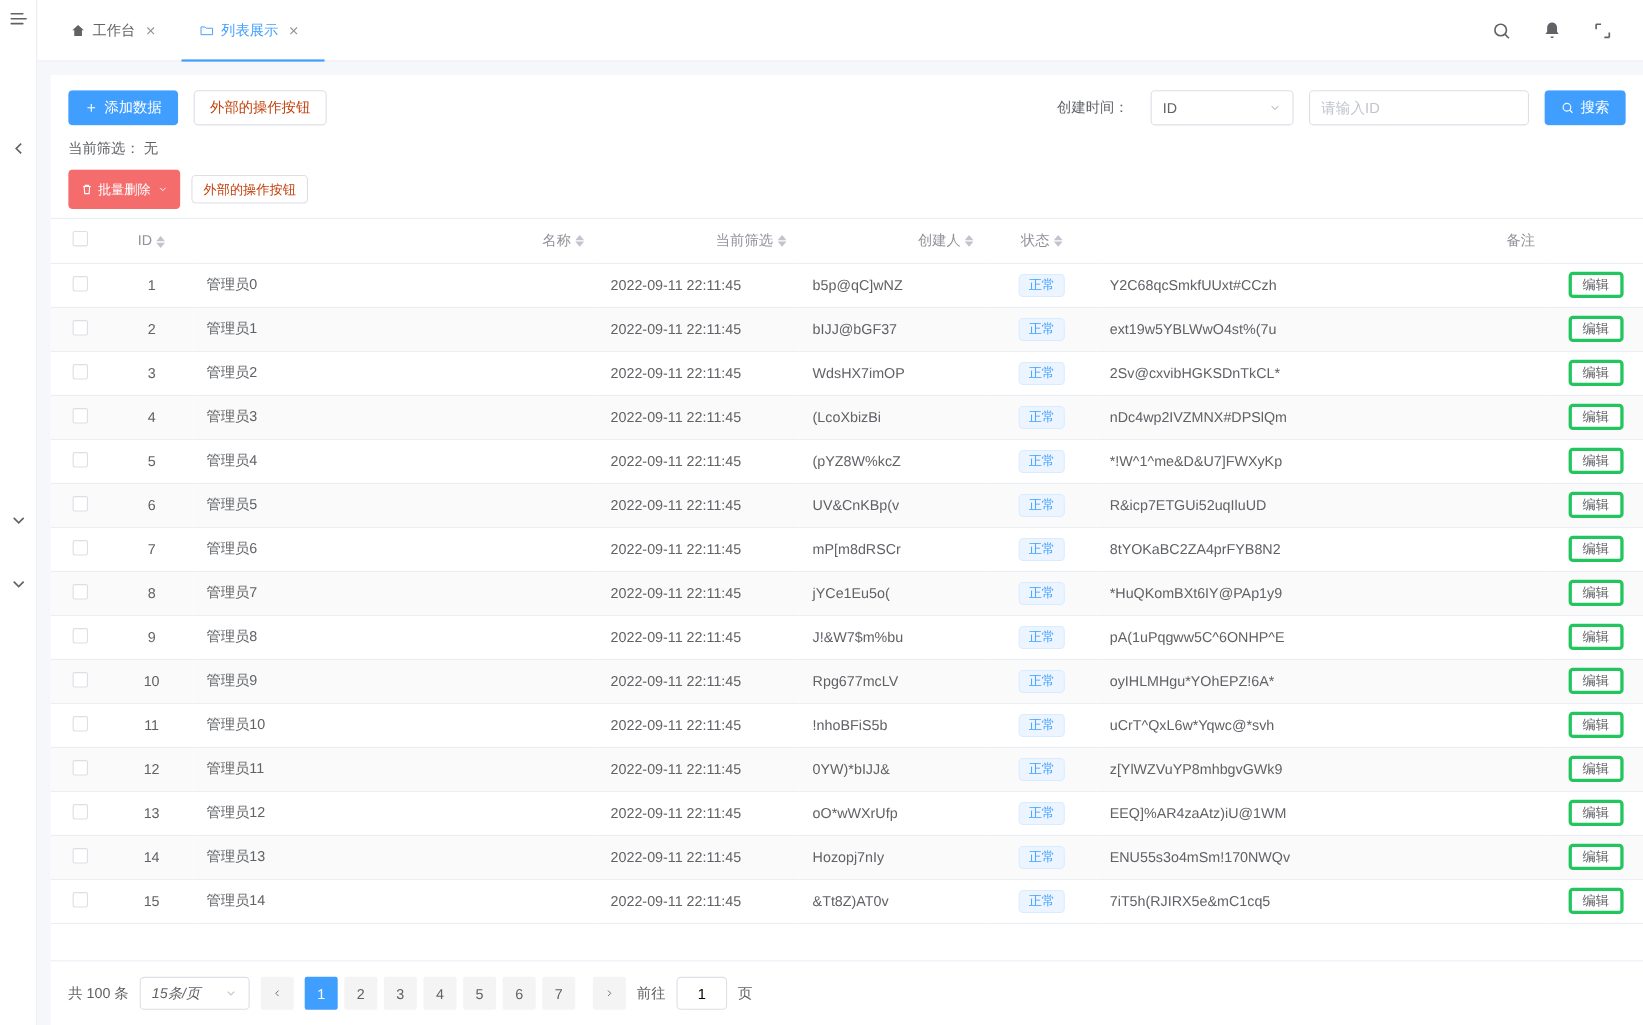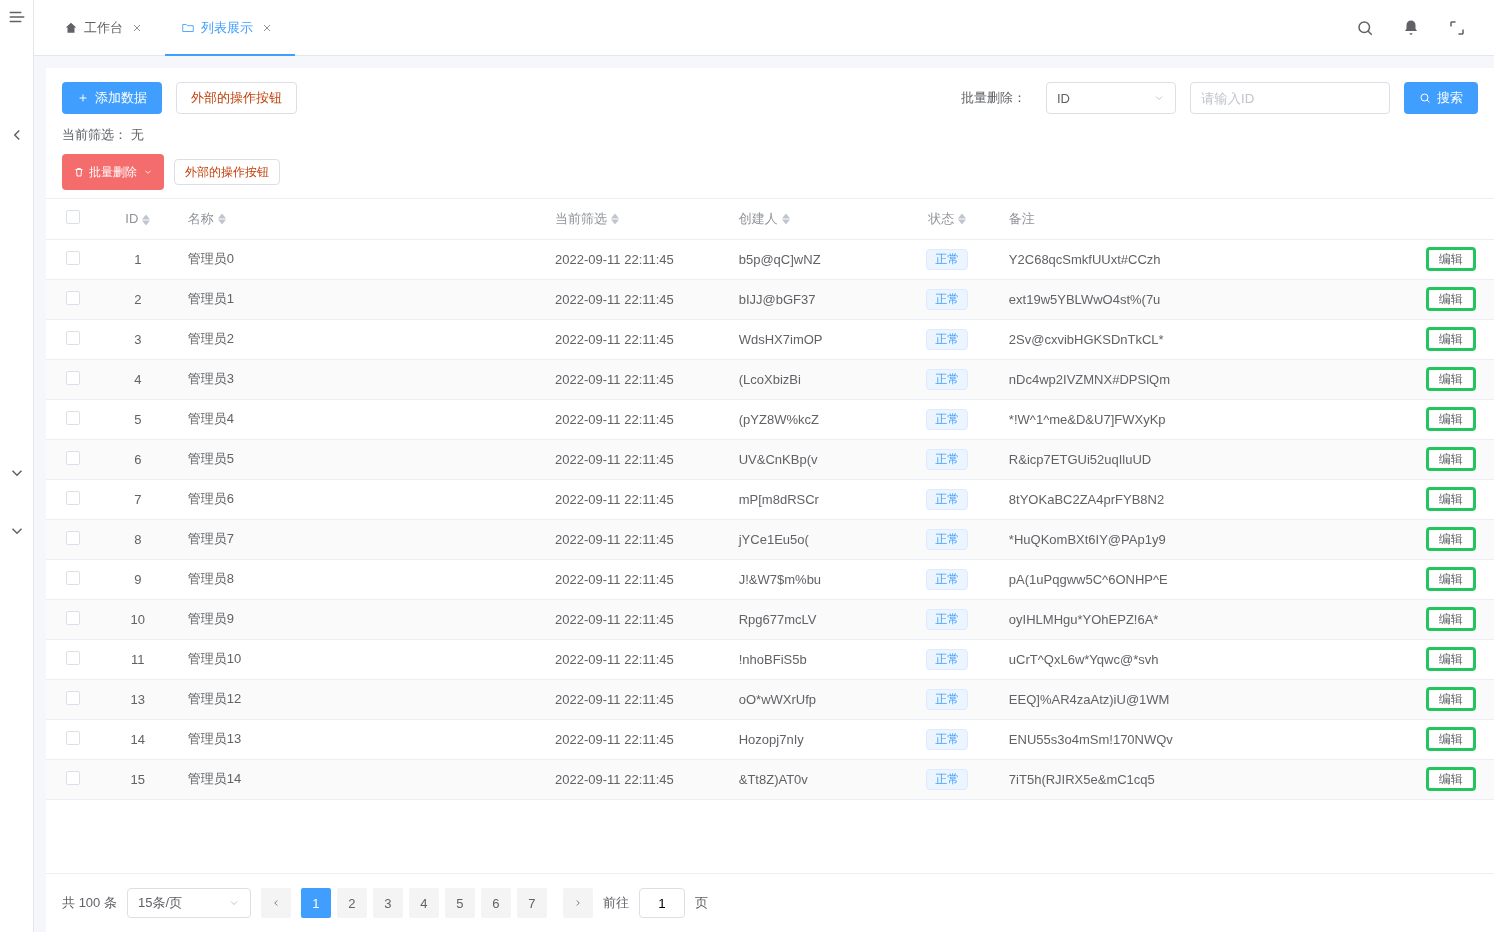--- a/index.html
+++ b/index.html
@@ -33,38 +33,38 @@
 .search-label { color: #606266; margin-right: 6px; }
 .select { display: inline-flex; align-items: center; border: 1px solid #dcdfe6; border-radius: 4px; height: 32px; padding: 0 10px; width: 130px; justify-content: space-between; background: #fff; cursor: pointer; }
 .select svg { width: 12px; height: 12px; color: #c0c4cc; }
 .input { border: 1px solid #dcdfe6; border-radius: 4px; height: 32px; padding: 0 10px; width: 200px; background: #fff; color: #606266; outline: none; }
 .input::placeholder { color: #c0c4cc; }
 .filter-row { padding: 0 16px 10px 16px; color: #606266; }
 .batch-row { display: flex; align-items: center; gap: 10px; padding: 0 16px 8px 16px; }
 .table-wrap { flex: 1; overflow: auto; border-top: 1px solid #ebeef5; }
 table { border-collapse: collapse; width: 100%; table-layout: fixed; }
 th, td { border-bottom: 1px solid #ebeef5; padding: 0 12px; height: 40px; text-align: left; font-weight: normal; color: #606266; overflow: hidden; text-overflow: ellipsis; white-space: nowrap; }
-th { background: #fff; color: #909399; font-size: 13px; }
+th { background: #fff; color: #909399; font-size: 13px; text-align: right; }
 tbody tr:nth-child(even) { background: #fafafa; }
 .col-check { width: 50px; text-align: center; }
 .col-id { width: 70px; text-align: center; }
 .col-name { width: 340px; }
 .col-time { width: 170px; }
 .col-creator { width: 158px; }
 .col-status { width: 92px; text-align: center; }
 .col-remark { width: 380px; }
 .col-action { width: 80px; text-align: center; }
 .checkbox { width: 14px; height: 14px; border: 1px solid #dcdfe6; border-radius: 2px; display: inline-block; background: #fff; cursor: pointer; }
 .sort-icons { display: inline-flex; flex-direction: column; margin-left: 4px; vertical-align: middle; }
 .sort-icons svg { width: 8px; height: 6px; color: #c0c4cc; }
 .tag { display: inline-block; padding: 1px 8px; border-radius: 4px; background: #ecf5ff; color: #409eff; font-size: 12px; border: 1px solid #d9ecff; }
 .action-btn { border: 3px solid #22c55e; border-radius: 4px; padding: 2px 10px; cursor: pointer; background: #fff; font-size: 12px; color: #606266; }
 .pager { display: flex; align-items: center; padding: 14px 16px; gap: 10px; border-top: 1px solid #ebeef5; }
 .pager .total { color: #606266; }
-.pager .select { width: 124px; height: 30px; }
+.pager .select { width: 100px; height: 30px; font-style: italic; }
 .pager-btn { width: 30px; height: 30px; display: inline-flex; align-items: center; justify-content: center; background: #f4f4f5; border-radius: 2px; cursor: pointer; color: #606266; }
 .pager-btn svg { width: 10px; height: 10px; }
 .pager-btn.active { background: #409eff; color: #fff; }
 .pager-input { width: 46px; height: 30px; border: 1px solid #dcdfe6; border-radius: 4px; text-align: center; outline: none; }
 </style>
 </head>
 <body>
 
 <div class="app">
   <div class="sidebar-collapsed">
@@ -122,21 +122,21 @@
       <div class="content-card">
         <div class="toolbar">
           <div class="btn btn-primary">
             <svg viewBox="0 0 24 24">
                 <path stroke="currentColor" stroke-width="2" d="M12 5v14M5 12h14"></path>
               </svg>
             <span>添加数据</span>
           </div>
           <div class="btn btn-default">外部的操作按钮</div>
           <div class="spacer"></div>
-          <span class="search-label">批量删除：</span>
+          <span class="search-label">创建时间：</span>
           <div class="select">
             <span>ID</span>
             <svg viewBox="0 0 24 24">
                 <path fill="none" stroke="currentColor" stroke-width="2" d="M6 9l6 6 6-6"></path>
               </svg>
           </div>
           <input class="input" placeholder="请输入ID" style="">
           <div class="btn btn-primary">
             <svg viewBox="0 0 24 24">
                 <circle cx="11" cy="11" r="7" fill="none" stroke="currentColor" stroke-width="2"></circle>
@@ -315,20 +315,30 @@
                   <td class="col-action"><span class="action-btn">编辑</span></td>
                 </tr>
                 <tr>
                   <td class="col-check"><span class="checkbox"></span></td>
                   <td class="col-id">11</td>
                   <td class="col-name">管理员10</td>
                   <td class="col-time">2022-09-11 22:11:45</td>
                   <td class="col-creator">!nhoBFiS5b</td>
                   <td class="col-status"><span class="tag">正常</span></td>
                   <td class="col-remark">uCrT^QxL6w*Yqwc@*svh</td>
+                  <td class="col-action"><span class="action-btn">编辑</span></td>
+                </tr>
+                <tr>
+                  <td class="col-check"><span class="checkbox"></span></td>
+                  <td class="col-id">12</td>
+                  <td class="col-name">管理员11</td>
+                  <td class="col-time">2022-09-11 22:11:45</td>
+                  <td class="col-creator">0YW)*bIJJ&amp;</td>
+                  <td class="col-status"><span class="tag">正常</span></td>
+                  <td class="col-remark">z[YlWZVuYP8mhbgvGWk9</td>
                   <td class="col-action"><span class="action-btn">编辑</span></td>
                 </tr>
                 <tr>
                   <td class="col-check"><span class="checkbox"></span></td>
                   <td class="col-id">13</td>
                   <td class="col-name">管理员12</td>
                   <td class="col-time">2022-09-11 22:11:45</td>
                   <td class="col-creator">oO*wWXrUfp</td>
                   <td class="col-status"><span class="tag">正常</span></td>
                   <td class="col-remark">EEQ]%AR4zaAtz)iU@1WM</td>

